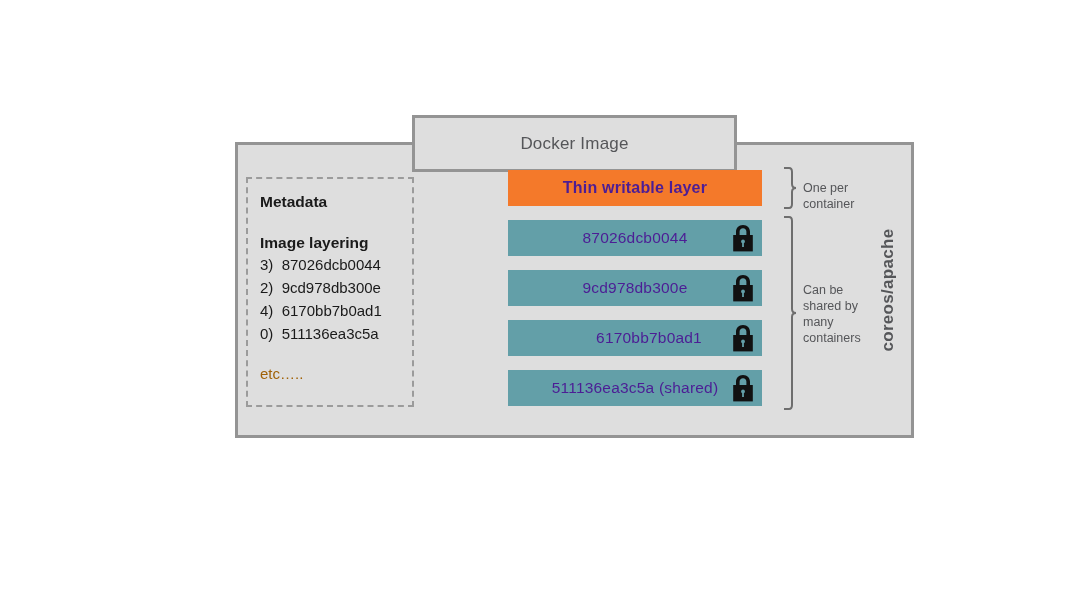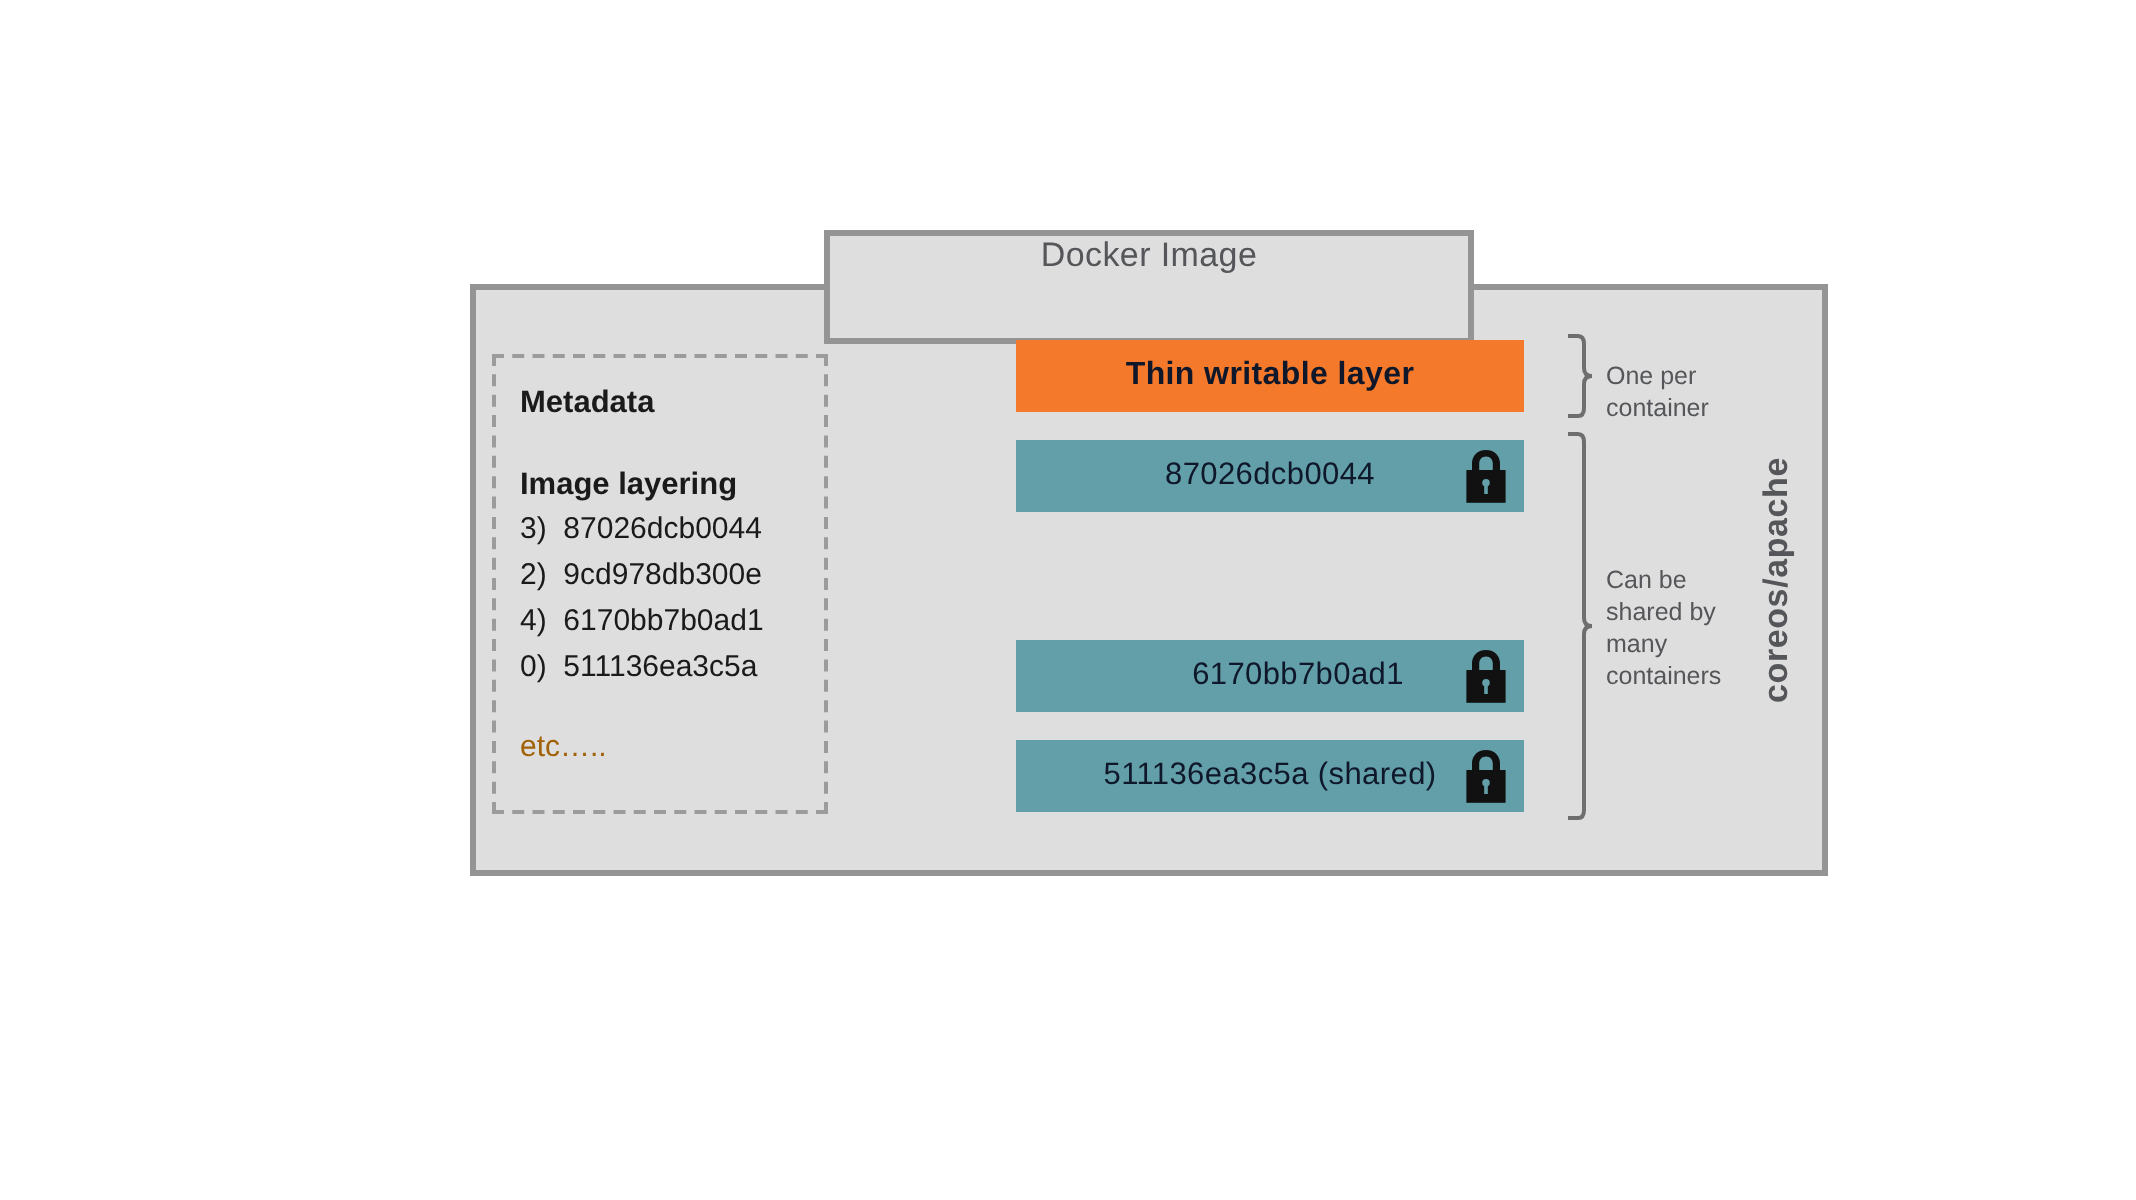--- a/index.html
+++ b/index.html
@@ -39,20 +39,21 @@
   .header-box {
     position: absolute;
     left: 412px;
     top: 115px;
     width: 325px;
     height: 57px;
     background: #dedede;
     border: 3px solid #949494;
     box-sizing: border-box;
     display: flex;
+    align-items: center;
     justify-content: center;
   }
   .header-title {
     font-size: 17px;
     color: #555659;
     letter-spacing: 0.2px;
   }
 
   
   .metadata-box {
@@ -99,21 +100,21 @@
     box-sizing: border-box;
   }
   .layer-writable {
     background: #f4792a;
   }
   .layer-ro {
     background: #639fa8;
   }
   .layer-label {
     font-size: 15.5px;
-    color: #0f172a;
+    color: #4c1d95;
     letter-spacing: 0.2px;
   }
   .layer-writable .layer-label {
     font-weight: bold;
     font-size: 16px;
   }
   .lock-icon {
     position: absolute;
     right: 6px;
     top: 50%;
@@ -190,20 +191,29 @@
   <div class="layer layer-ro" style="top:220px;">
     <span class="layer-label">87026dcb0044</span>
     <svg class="lock-icon" viewBox="0 0 26 30">
       <path d="M13 2 C8.6 2 6 5 6 8.8 V12 H9.6 V8.8 C9.6 6.6 11 5.2 13 5.2 C15 5.2 16.4 6.6 16.4 8.8 V12 H20 V8.8 C20 5 17.4 2 13 2 Z" fill="#111111"></path>
       <rect x="3.2" y="12" width="19.6" height="16.4" fill="#111111"></rect>
       <circle cx="13" cy="18.4" r="1.9" fill="#639fa8"></circle>
       <rect x="12.1" y="19.6" width="1.8" height="4.4" fill="#639fa8"></rect>
     </svg>
   </div>
 
+  <div class="layer layer-ro" style="top:270px;">
+    <span class="layer-label">9cd978db300e</span>
+    <svg class="lock-icon" viewBox="0 0 26 30">
+      <path d="M13 2 C8.6 2 6 5 6 8.8 V12 H9.6 V8.8 C9.6 6.6 11 5.2 13 5.2 C15 5.2 16.4 6.6 16.4 8.8 V12 H20 V8.8 C20 5 17.4 2 13 2 Z" fill="#111111"></path>
+      <rect x="3.2" y="12" width="19.6" height="16.4" fill="#111111"></rect>
+      <circle cx="13" cy="18.4" r="1.9" fill="#639fa8"></circle>
+      <rect x="12.1" y="19.6" width="1.8" height="4.4" fill="#639fa8"></rect>
+    </svg>
+  </div>
 
   <div class="layer layer-ro" style="top:320px;padding-left:28px;">
     <span class="layer-label">6170bb7b0ad1</span>
     <svg class="lock-icon" viewBox="0 0 26 30">
       <path d="M13 2 C8.6 2 6 5 6 8.8 V12 H9.6 V8.8 C9.6 6.6 11 5.2 13 5.2 C15 5.2 16.4 6.6 16.4 8.8 V12 H20 V8.8 C20 5 17.4 2 13 2 Z" fill="#111111"></path>
       <rect x="3.2" y="12" width="19.6" height="16.4" fill="#111111"></rect>
       <circle cx="13" cy="18.4" r="1.9" fill="#639fa8"></circle>
       <rect x="12.1" y="19.6" width="1.8" height="4.4" fill="#639fa8"></rect>
     </svg>
   </div>

